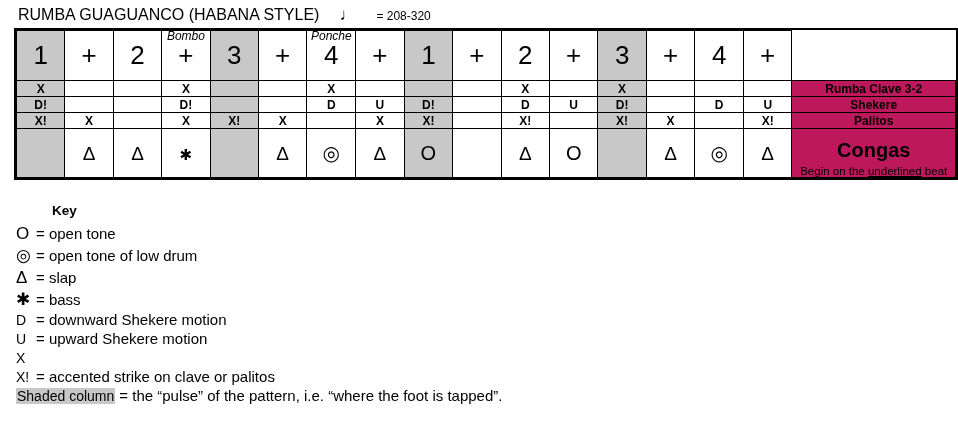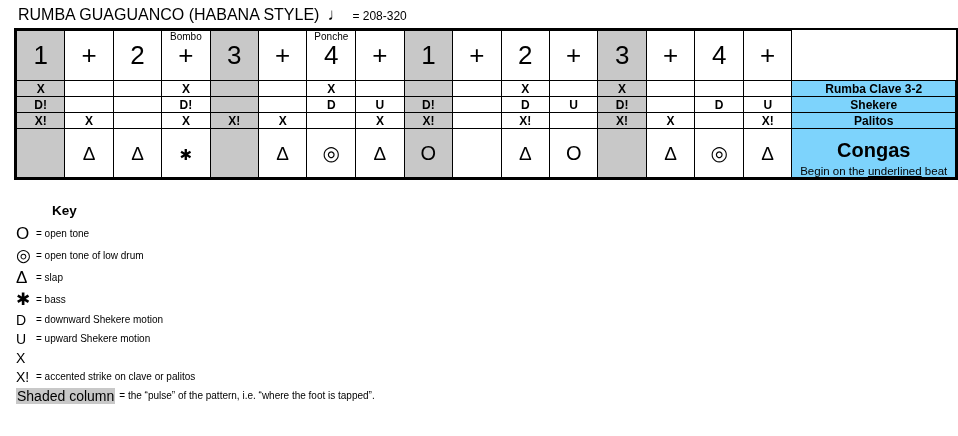--- a/index.html
+++ b/index.html
@@ -16,21 +16,21 @@
     overflow: hidden;
   }
 
   
   #title-row {
     position: absolute;
     left: 18px;
     top: 6px;
     display: flex;
     align-items: baseline;
-    gap: 8px;
+    gap: 20px;
   }
   #tempo-note {
     font-size: 17px;
     line-height: 1;
   }
   #tempo-text {
     font-size: 12px;
   }
 
   
@@ -60,24 +60,25 @@
     font-size: 26px;
     position: relative;
   }
   .beat-col { width: 53px; }
   .plus-col { width: 53px; }
   .marker {
     position: absolute;
     top: 1px;
     left: 0;
     right: 0;
-    font-size: 10px;
+    font-size: 12px;
     font-weight: normal;
     text-align: center;
     line-height: 9px;
+    font-style: italic;
   }
 
   
   tr.pattern td {
     height: 16px;
     font-size: 12px;
     font-weight: bold;
   }
 
   
@@ -90,21 +91,21 @@
   .glyph-lowopen { font-size: 20px; }
   .glyph-bass { font-size: 15px; }
 
   
   .label-cell {
     width: 176px;
     text-align: left;
     padding-left: 6px;
     font-size: 12px;
     font-weight: bold;
-    background: #7dd3fc;
+    background: #be185d;
   }
   .label-cell.congas-label {
     vertical-align: top;
     padding-top: 10px;
   }
   .label-sub {
     font-weight: normal;
     font-size: 11.5px;
     margin-top: 3px;
   }
@@ -128,21 +129,21 @@
     align-items: center;
     height: 22px;
   }
   .key-sym {
     display: inline-block;
     min-width: 20px;
     font-size: 17px;
     line-height: 1;
   }
   .key-sym.small { font-size: 14px; }
-  .key-txt { font-size: 10px; }
+  .key-txt { font-size: 15px; }
   .key-row.tight { height: 19px; }
   .shade-chip {
     background: #c8c8c8;
     padding: 0 1px;
   }
 </style>
 </head>
 <body>
 
 <div id="title-row">

